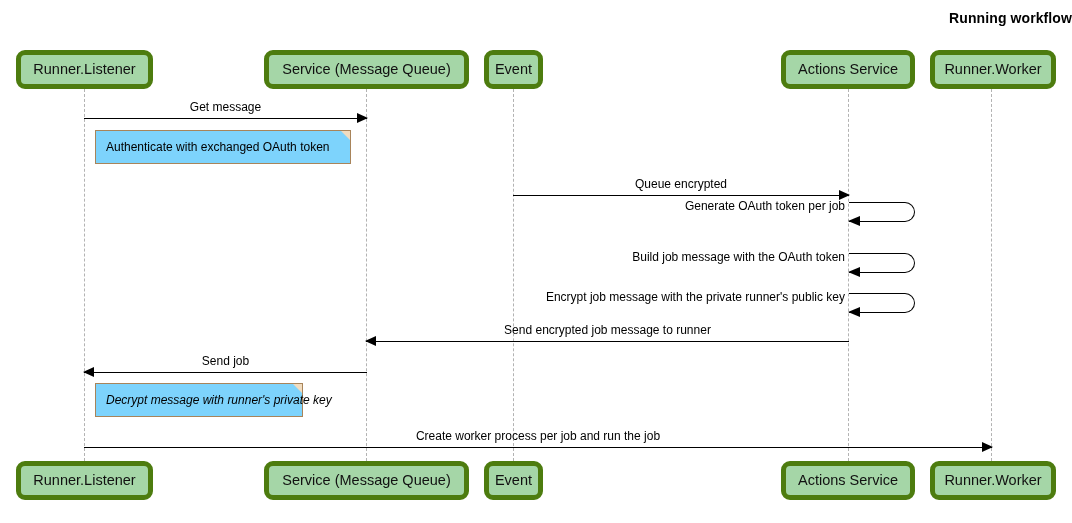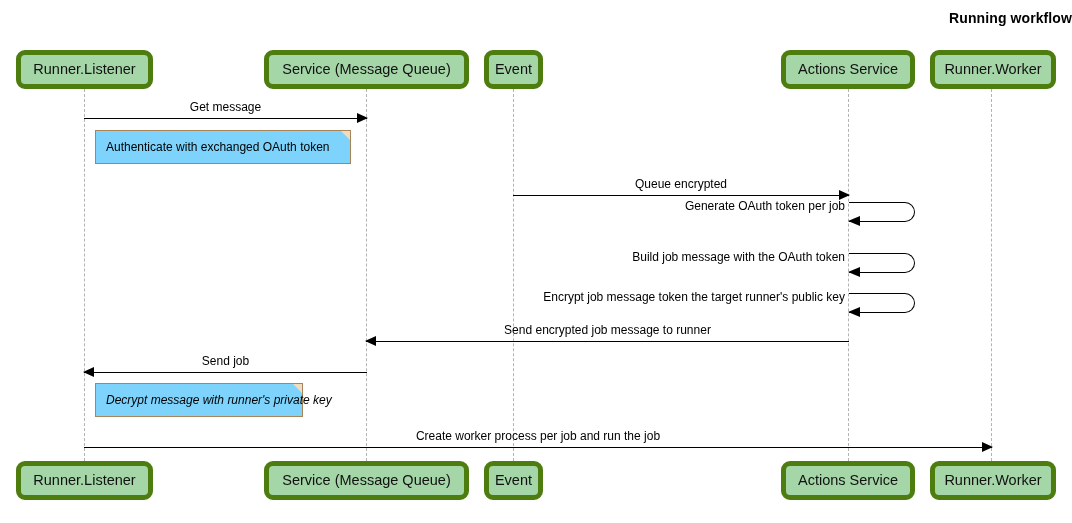--- a/index.html
+++ b/index.html
@@ -195,21 +195,21 @@
 
   <div class="selfmsg" style="left:849px; top:253px; width:66px; height:20px;text-align:center;">
     <div class="loopbox" style="width:66px; height:20px;"></div>
     <div class="head" style="top:14px;"></div>
     <div class="label">Build job message with the OAuth token</div>
   </div>
 
   <div class="selfmsg" style="left:849px; top:293px; width:66px; height:20px;">
     <div class="loopbox" style="width:66px; height:20px;"></div>
     <div class="head" style="top:14px;"></div>
-    <div class="label">Encrypt job message token the target runner's public key</div>
+    <div class="label">Encrypt job message with the private runner's public key</div>
   </div>
 
   <div class="msg to-left" style="left:366px; top:341px; width:483px;">
     <div class="shaft"></div>
     <div class="head"></div>
     <div class="label">Send encrypted job message to runner</div>
   </div>
 
   <div class="msg to-left" style="left:84px; top:372px; width:283px;">
     <div class="shaft"></div>

